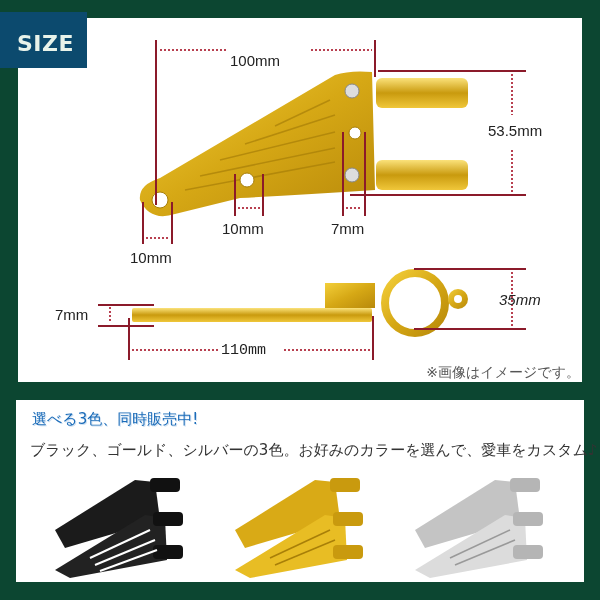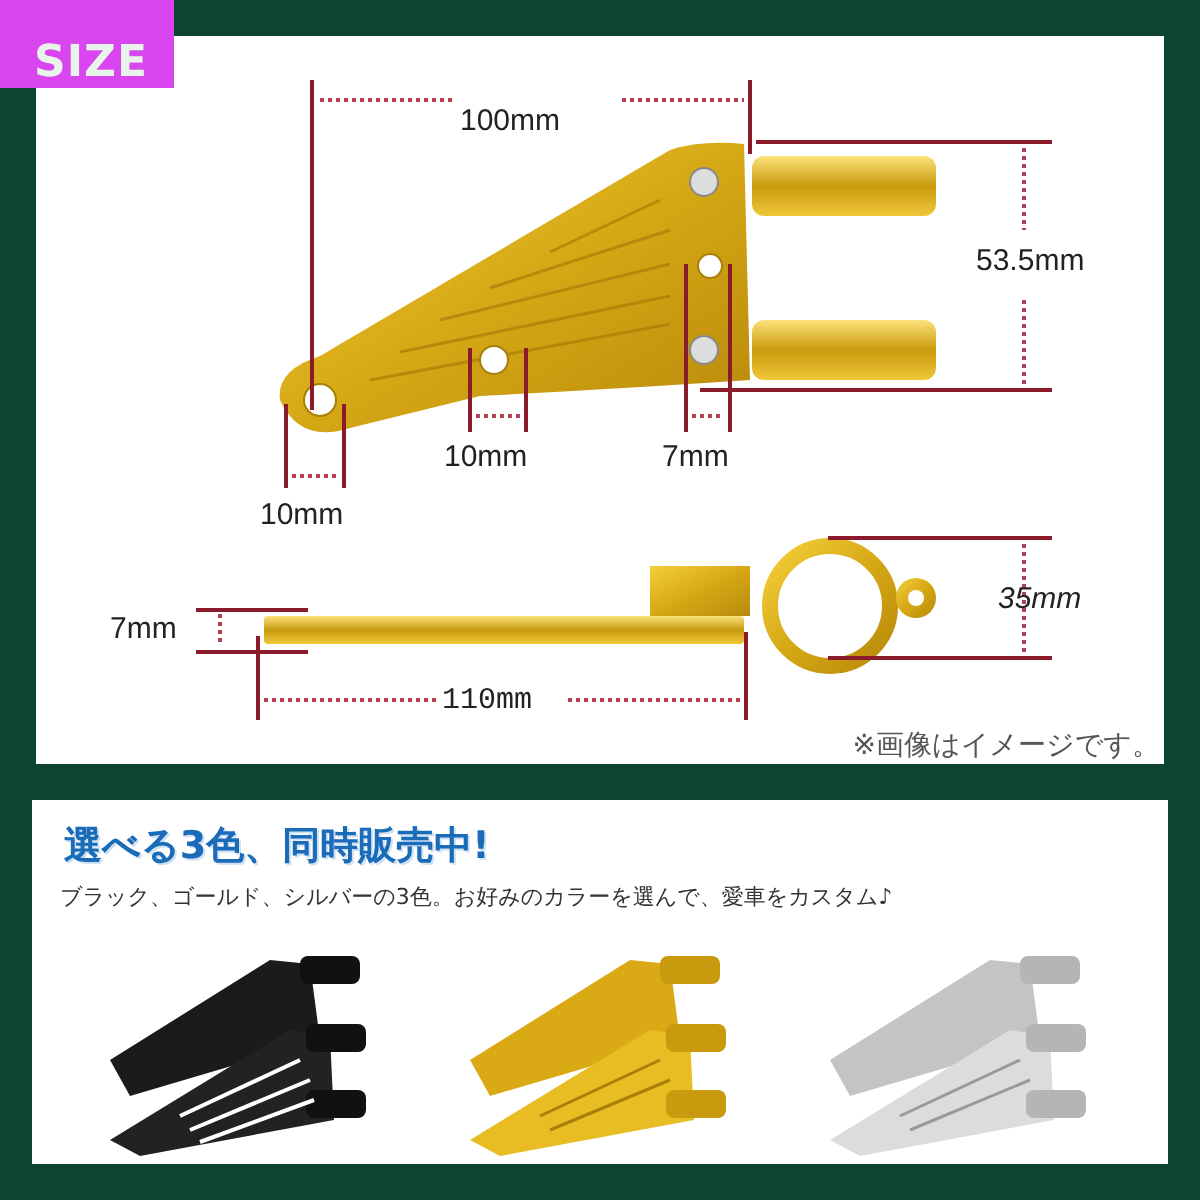--- a/index.html
+++ b/index.html
@@ -1,25 +1,25 @@
 <!DOCTYPE html>
 <html><head>
 <meta charset="utf-8">
 <style>
   html,body{margin:0;padding:0;}
   body{width:600px;height:600px;background:#0c4631;position:relative;overflow:hidden;font-family:"Liberation Sans","DejaVu Sans",sans-serif;}
   .panel{position:absolute;background:#fff;}
   #top-panel{left:18px;top:18px;width:564px;height:364px;}
   #bottom-panel{left:16px;top:400px;width:568px;height:182px;}
-  #size-tab{position:absolute;left:0;top:0;width:87px;height:44px;background:#d946ef;}
+  #size-tab{position:absolute;left:0;top:12px;width:87px;height:56px;background:#0c4a6e;}
   #size-label{position:absolute;left:17px;top:19px;color:#e8f3ea;font-weight:bold;font-size:22px;letter-spacing:0.5px;font-family:"DejaVu Sans",sans-serif;}
   .dim{position:absolute;font-size:15px;color:#222;}
   .note{position:absolute;right:14px;top:345px;font-size:14px;color:#555;}
-  #promo-title{position:absolute;left:32px;top:410px;font-size:19px;font-weight:bold;color:#1a6bb8;text-shadow:1px 1px 0 #cfe1f3;font-family:"DejaVu Sans",sans-serif;}
-  #promo-sub{position:absolute;left:30px;top:441px;font-size:11px;color:#333;font-family:"DejaVu Sans",sans-serif;}
+  #promo-title{position:absolute;left:32px;top:410px;font-size:15px;font-weight:normal;color:#1a6bb8;text-shadow:1px 1px 0 #cfe1f3;font-family:"DejaVu Sans",sans-serif;}
+  #promo-sub{position:absolute;left:30px;top:441px;font-size:15px;color:#333;font-family:"DejaVu Sans",sans-serif;}
   .thumb{position:absolute;top:470px;width:150px;height:110px;}
 </style>
 </head>
 <body>
 
 <div class="panel" id="top-panel"></div>
 <div id="size-tab">
   <span id="size-label">SIZE</span>
 </div>
 

